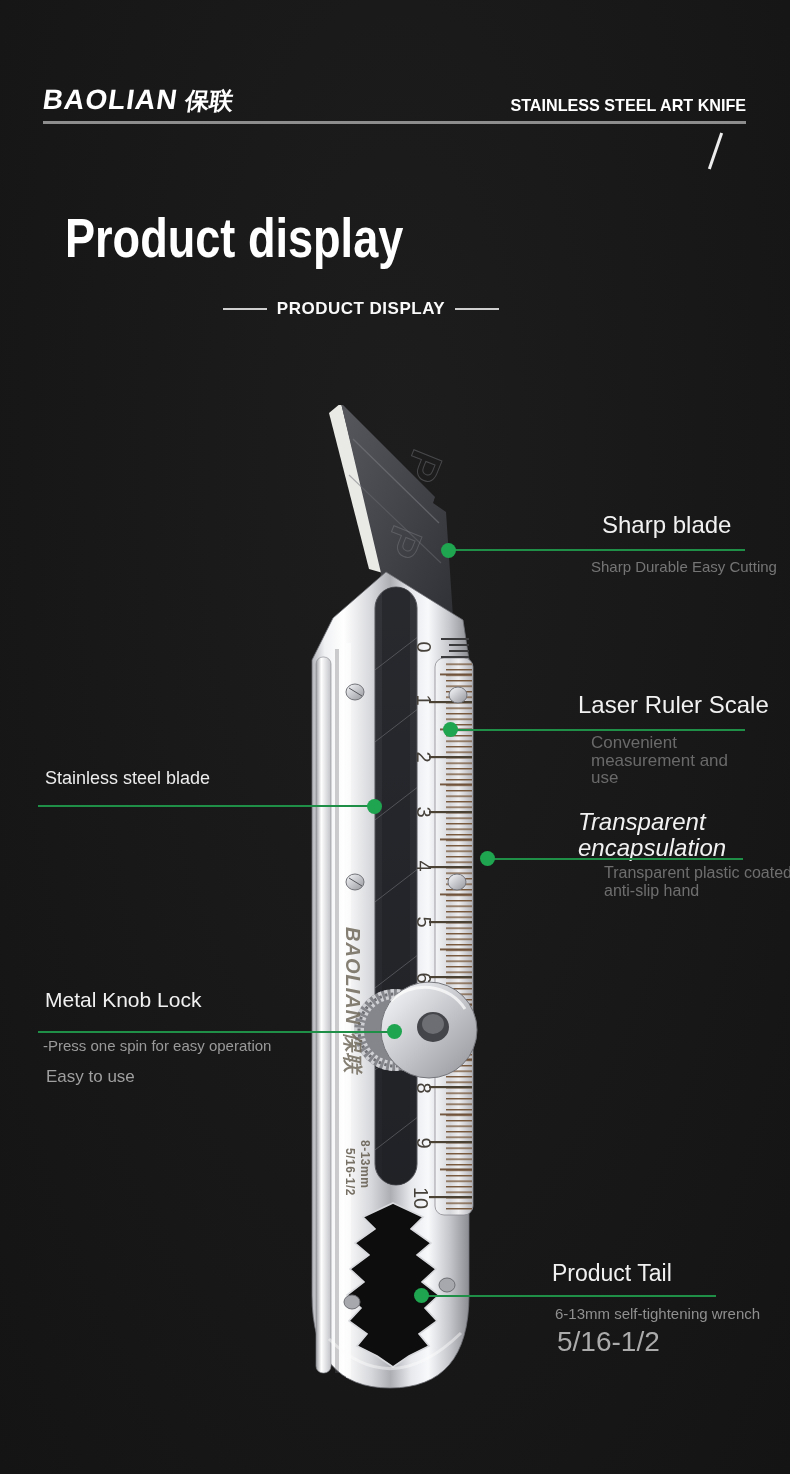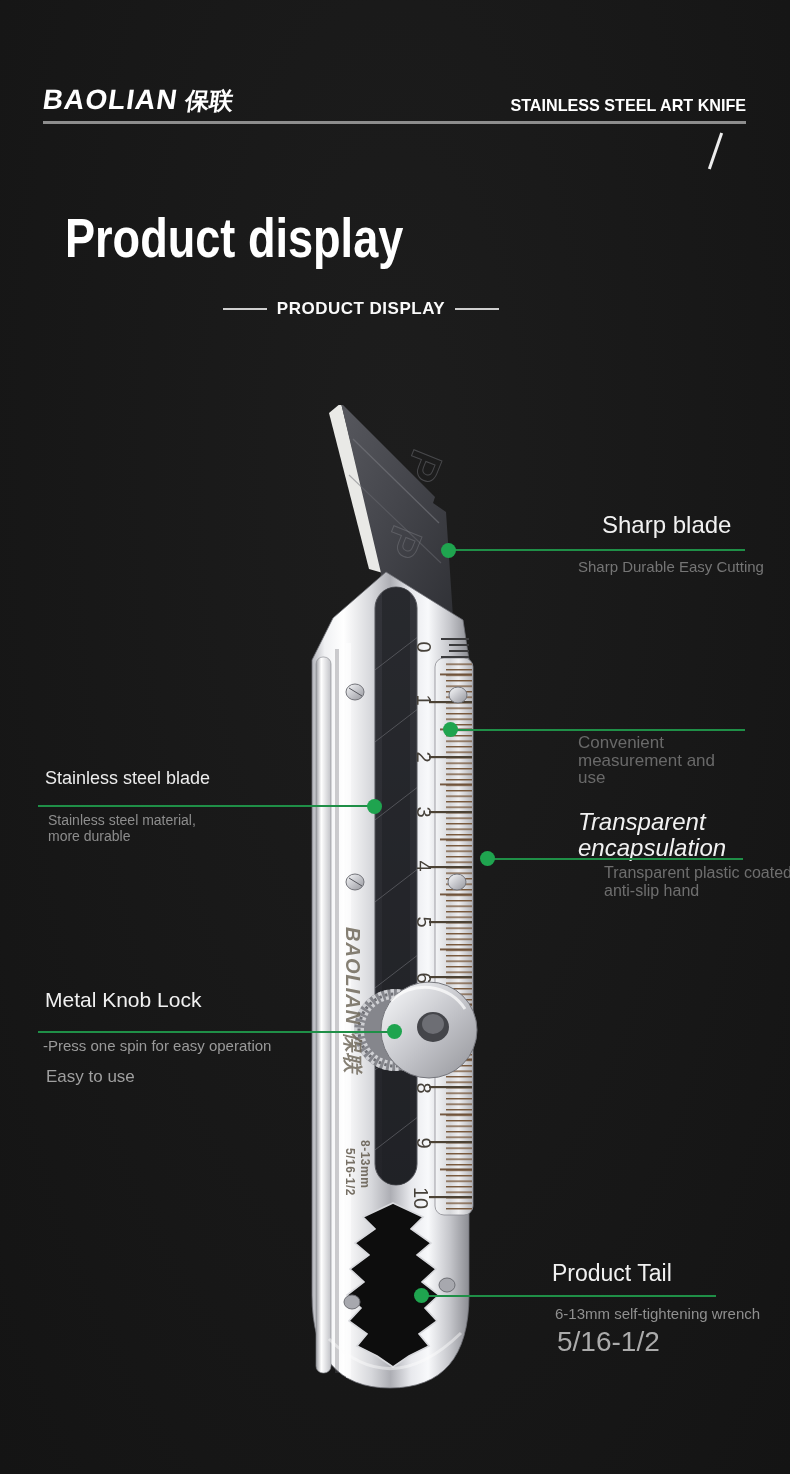--- a/index.html
+++ b/index.html
@@ -18,21 +18,21 @@
   .hdr-rule{left:43px;top:121px;width:703px;height:3px;background:#8d8d8d;}
   .hdr-slash{left:714px;top:132px;width:3px;height:38px;background:#ededed;transform:rotate(19deg);}
   .hero-title{position:absolute;left:0;top:206px;width:722px;color:#fff;font-size:55px;font-weight:700;transform:scaleX(.82);transform-origin:center;}
   .hero-sub{position:absolute;left:0;top:299px;width:722px;display:flex;align-items:center;justify-content:center;gap:10px;}
   .hero-sub .txt{color:#fafafa;font-size:17px;font-weight:700;letter-spacing:.5px;}
   .hero-sub .ln{width:44px;height:2px;background:#cfcfcf;}
   
   .c-line{height:2px;background:#1f8f47;}
   .c-dot{width:15px;height:15px;border-radius:50%;background:#1fa44f;}
   .ct-r{color:#f1f1f1;font-size:24px;line-height:1.07;}
-  .ct-sub{color:#6c6c6c;font-size:15px;line-height:1.12;}
+  .ct-sub{color:#6c6c6c;font-size:15px;line-height:1.12;margin-left:13px;}
   
   .ruler-num{width:22px;height:22px;text-align:center;color:#46413a;font-size:20px;font-weight:500;transform:rotate(90deg);line-height:22px;}
   .engrave{transform:rotate(90deg);transform-origin:0 0;white-space:nowrap;}
   .engrave.brand2{font-size:20px;font-weight:700;font-style:italic;letter-spacing:1px;color:rgba(112,104,90,.85);}
   .engrave.spec{font-size:12px;font-weight:600;color:rgba(104,96,84,.9);letter-spacing:.5px;}
   .tick{background-repeat:repeat;}
 </style>
 </head>
 <body>
 
@@ -183,28 +183,28 @@
 
   <span class="abs engrave brand2" style="left:366px;top:927px;">BAOLIAN 保联</span>
   <span class="abs engrave spec" style="left:372px;top:1140px;">8-13mm</span>
   <span class="abs engrave spec" style="left:357px;top:1148px;">5/16-1/2</span>
 
   <div class="abs ct-r" style="left:602px;top:512px;">Sharp blade</div>
   <div class="abs c-line" style="left:448px;top:549px;width:297px;"></div>
   <div class="abs c-dot" style="left:441px;top:543px;"></div>
   <div class="abs ct-sub" style="left:578px;top:559px;color:#757575;">Sharp Durable Easy Cutting</div>
 
+  <div class="abs ct-r" style="left:578px;top:692px;">Laser Ruler Scale</div>
   <div class="abs c-line" style="left:450px;top:729px;width:295px;"></div>
   <div class="abs c-dot" style="left:443px;top:722px;"></div>
   <div class="abs ct-sub" style="left:578px;top:734px;width:158px;font-size:17px;line-height:1.03;color:#696969;">Convenient measurement and use</div>
 
   <div class="abs" style="left:45px;top:768px;color:#ececec;font-size:18px;">Stainless steel blade</div>
   <div class="abs c-line" style="left:38px;top:805px;width:336px;"></div>
   <div class="abs c-dot" style="left:367px;top:799px;"></div>
-  <div class="abs" style="left:48px;top:813px;width:175px;color:#8d8d8d;font-size:14px;line-height:1.12;">Stainless steel material, more durable</div>
 
   <div class="abs ct-r" style="left:578px;top:809px;width:180px;font-style:italic;">Transparent encapsulation</div>
   <div class="abs c-line" style="left:487px;top:858px;width:256px;"></div>
   <div class="abs c-dot" style="left:480px;top:851px;"></div>
   <div class="abs" style="left:604px;top:864px;width:200px;color:#6e6e6e;font-size:16px;line-height:1.1;">Transparent plastic coated anti-slip hand</div>
 
   <div class="abs" style="left:45px;top:988px;color:#f0f0f0;font-size:21px;">Metal Knob Lock</div>
   <div class="abs c-line" style="left:38px;top:1031px;width:356px;"></div>
   <div class="abs c-dot" style="left:387px;top:1024px;"></div>
   <div class="abs" style="left:43px;top:1037px;color:#9a9a9a;font-size:15px;">-Press one spin for easy operation</div>

